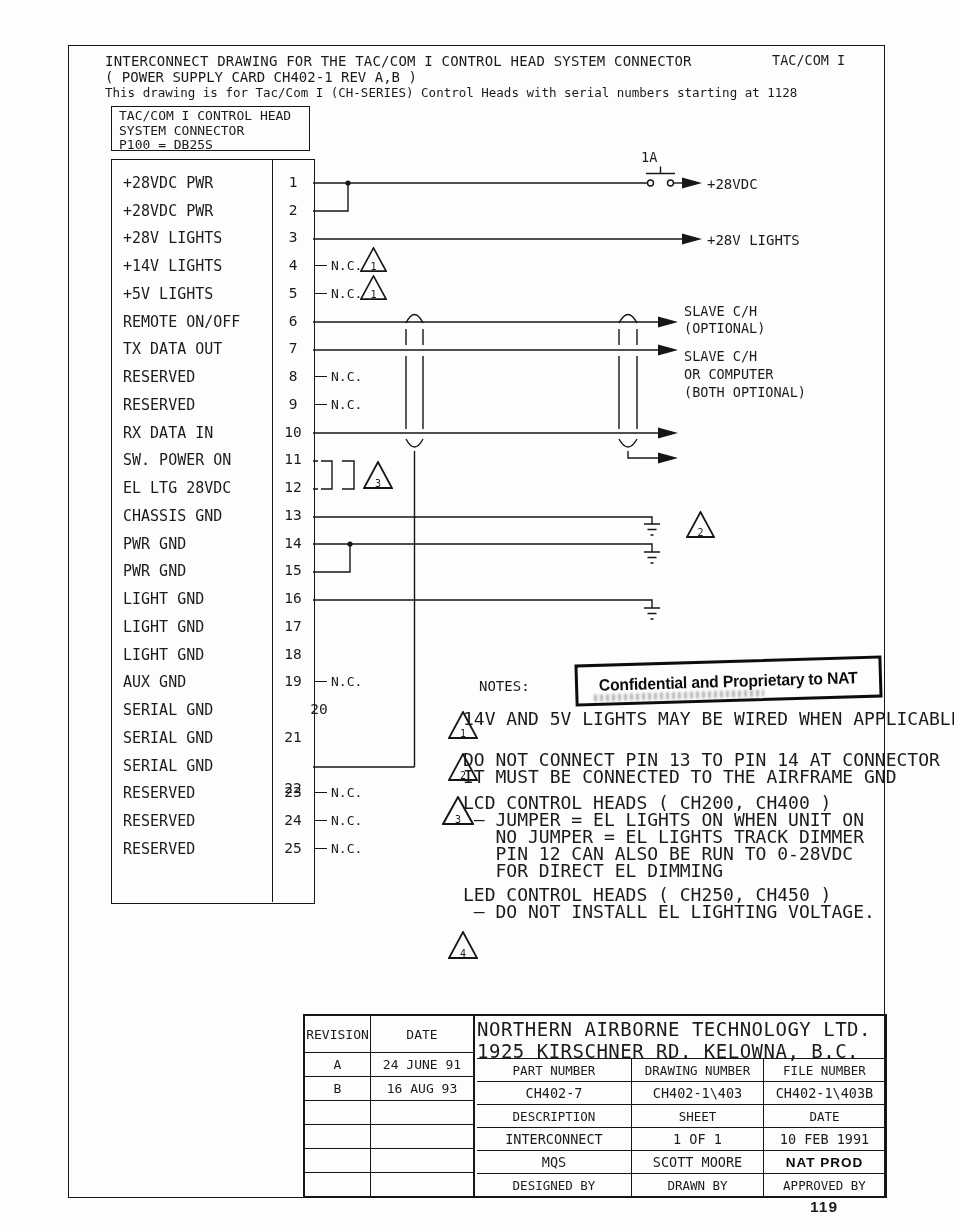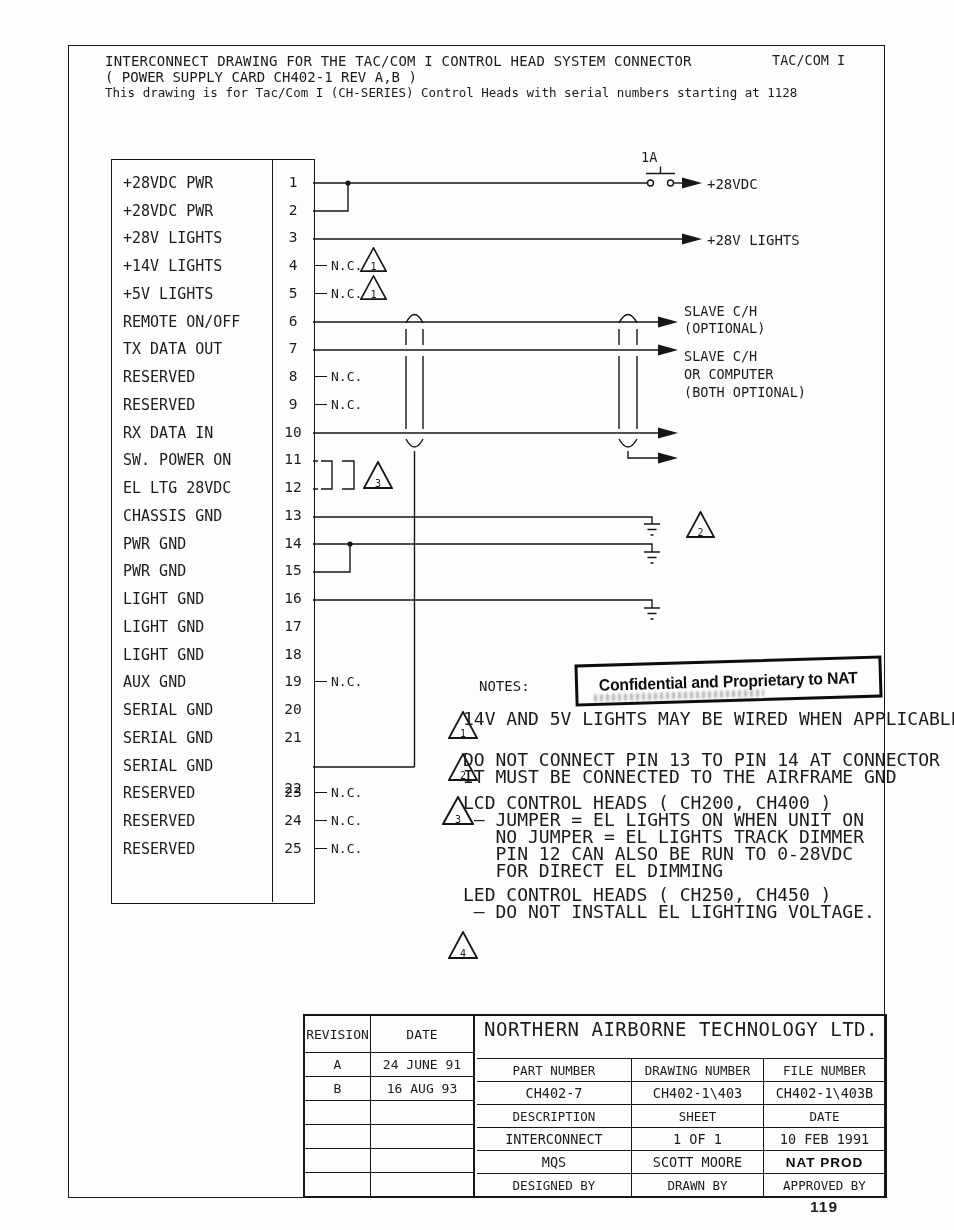--- a/index.html
+++ b/index.html
@@ -42,21 +42,21 @@
   
   #tblock{left:303px;top:1014px;width:580px;height:180px;border:2px solid #161616;box-sizing:content-box;}
   #rev-table{position:absolute;left:0;top:0;width:170px;height:100%;border-right:2px solid #161616;
              box-sizing:border-box;display:flex;flex-direction:column;}
   .rev-head{height:36px;display:flex;box-sizing:border-box;}
   .rev-row{flex:1;display:flex;border-top:1.5px solid #161616;box-sizing:border-box;}
   .rev-c1{width:66px;border-right:1.5px solid #161616;box-sizing:border-box;display:flex;
           align-items:center;justify-content:center;font-size:13px;}
   .rev-c2{flex:1;display:flex;align-items:center;justify-content:center;font-size:13px;white-space:nowrap;}
   #company{position:absolute;left:172px;top:0;width:408px;height:43px;border-bottom:1.5px solid #161616;
-           box-sizing:border-box;text-align:center;padding-top:2px;}
+           box-sizing:border-box;text-align:left;padding-top:2px;}
   #company .c1{font-size:19px;letter-spacing:.5px;white-space:nowrap;}
   #company .c2{font-size:19px;letter-spacing:.5px;white-space:nowrap;}
   #tgrid{position:absolute;left:172px;top:43px;width:408px;bottom:0;display:flex;flex-direction:column;}
   .trow{flex:1;display:flex;border-top:1.5px solid #161616;box-sizing:border-box;}
   .trow:first-child{border-top:none;}
   .tcell{display:flex;align-items:center;justify-content:center;box-sizing:border-box;white-space:nowrap;}
   .tc1{width:154px;}
   .tc2{width:132px;border-left:1.5px solid #161616;}
   .tc3{flex:1;border-left:1.5px solid #161616;}
   .thead{font-size:12.5px;}
@@ -70,20 +70,25 @@
 
 <div id="page">
 
   <div id="border"></div>
 
   <div class="abs hdr1">INTERCONNECT DRAWING FOR THE TAC/COM I CONTROL HEAD SYSTEM CONNECTOR</div>
   <div class="abs hdr2">( POWER SUPPLY CARD CH402-1 REV A,B )</div>
   <div class="abs hdr3">This drawing is for Tac/Com I (CH-SERIES) Control Heads with serial numbers starting at 1128</div>
   <div class="abs doctag">TAC/COM I</div>
 
+  <div id="conn-label" class="abs">
+    <div>TAC/COM I CONTROL HEAD</div>
+    <div>SYSTEM CONNECTOR</div>
+    <div>P100 = DB25S</div>
+  </div>
 
   <div id="pin-box" class="abs"></div>
   <div id="pin-div" class="abs"></div>
   <div>
       <div class="pin-name" style="top: 174px;">+28VDC PWR</div>
       <div class="pin-num" style="top: 174px;">1</div>
       <div class="pin-name" style="top: 202px;">+28VDC PWR</div>
       <div class="pin-num" style="top: 202px;">2</div>
       <div class="pin-name" style="top: 229px;">+28V LIGHTS</div>
       <div class="pin-num" style="top: 229px;">3</div>
@@ -135,21 +140,21 @@
       <div class="pin-num" style="top: 590px;">16</div>
       <div class="pin-name" style="top: 618px;">LIGHT GND</div>
       <div class="pin-num" style="top: 618px;">17</div>
       <div class="pin-name" style="top: 646px;">LIGHT GND</div>
       <div class="pin-num" style="top: 646px;">18</div>
       <div class="pin-name" style="top: 673px;">AUX GND</div>
       <div class="pin-num" style="top: 673px;">19</div>
       <div class="nc-stub" style="top: 681px;"></div>
       <div class="nc-label" style="top: 674px;">N.C.</div>
       <div class="pin-name" style="top: 701px;">SERIAL GND</div>
-      <div class="pin-num" style="top: 701px;">20</div>
+      <div class="pin-num" style="top: 701px; padding-left: 26px;">20</div>
       <div class="pin-name" style="top: 729px;">SERIAL GND</div>
       <div class="pin-num" style="top: 729px;">21</div>
       <div class="pin-name" style="top: 757px;">SERIAL GND</div>
       <div class="pin-num" style="top: 772px; margin-top: 8px;">22</div>
       <div class="pin-name" style="top: 784px;">RESERVED</div>
       <div class="pin-num" style="top: 784px;">23</div>
       <div class="nc-stub" style="top: 792px;"></div>
       <div class="nc-label" style="top: 785px;">N.C.</div>
       <div class="pin-name" style="top: 812px;">RESERVED</div>
       <div class="pin-num" style="top: 812px;">24</div>
@@ -308,20 +313,21 @@
             <div class="rev-c2"></div>
           </div>
           <div class="rev-row">
             <div class="rev-c1"></div>
             <div class="rev-c2"></div>
           </div>
         </div>
     </div>
     <div id="company">
       <div class="c1">NORTHERN AIRBORNE TECHNOLOGY LTD.</div>
+      <div class="c2">1925 KIRSCHNER RD. KELOWNA, B.C.</div>
     </div>
     <div id="tgrid">
       <div class="trow">
         <div class="tcell tc1 thead">PART NUMBER</div>
         <div class="tcell tc2 thead">DRAWING NUMBER</div>
         <div class="tcell tc3 thead">FILE NUMBER</div>
       </div>
       <div class="trow">
         <div class="tcell tc1 tval">CH402-7</div>
         <div class="tcell tc2 tval">CH402-1\403</div>

